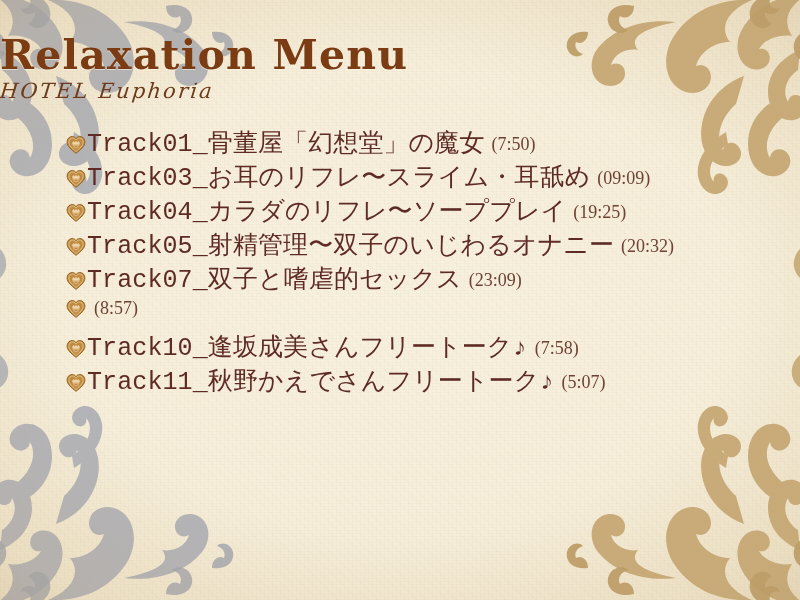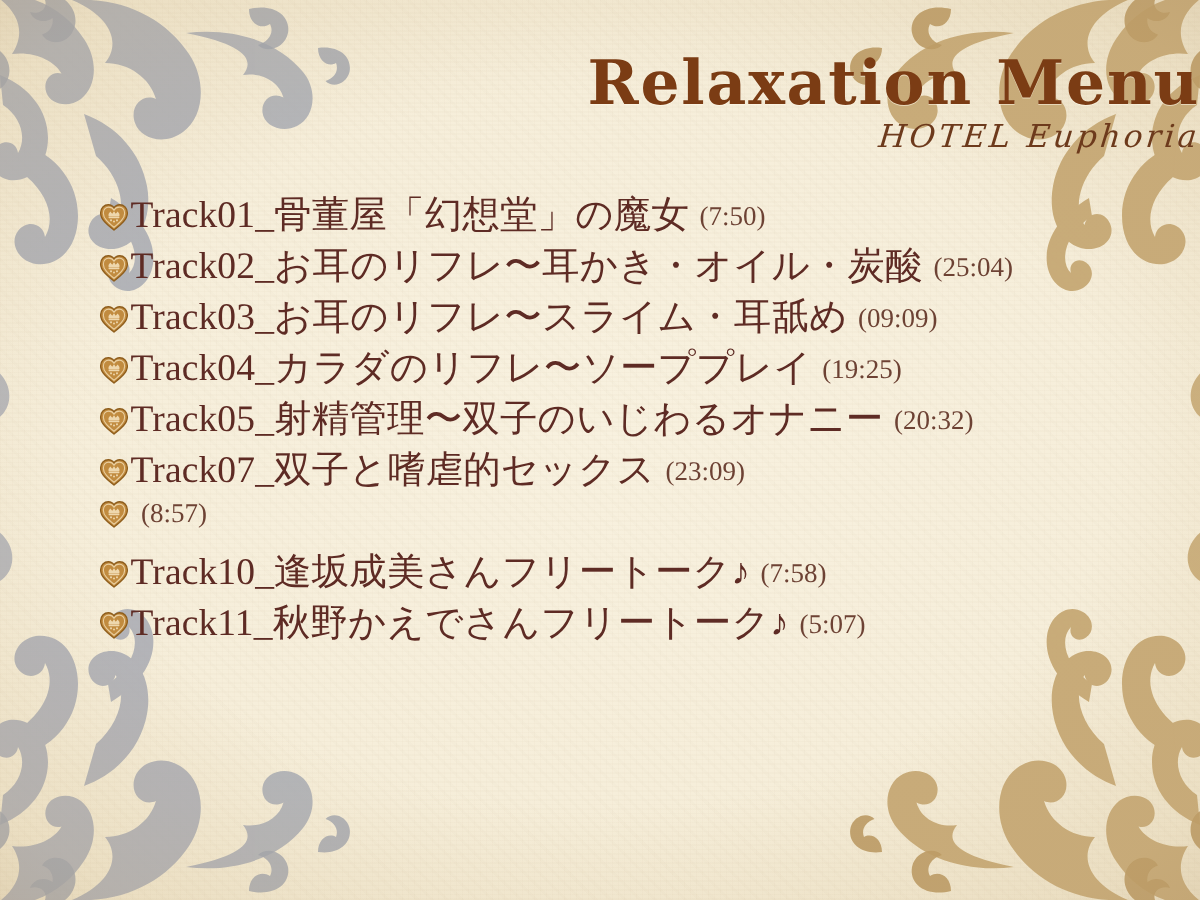--- a/index.html
+++ b/index.html
@@ -71,21 +71,21 @@
   .edge svg { width:100%; height:100%; display:block; }
   .e-l { left: -26px; top: 235px; }
   .e-r { right: -26px; top: 235px; transform: scaleX(-1); }
 
   
   #header {
     position: absolute;
     top: 34px;
     left: 0;
     width: 800px;
-    text-align: right;
+    text-align: left;
   }
   #title {
     font-family: "DejaVu Serif", "Liberation Serif", serif;
     font-size: 41px;
     font-weight: 700;
     letter-spacing: 1.2px;
     color: #7b3c14;
     line-height: 1.06;
     text-shadow: 0 1px 0 rgba(255,250,235,.55);
     white-space: nowrap;
@@ -117,21 +117,21 @@
   .bullet {
     flex: 0 0 auto;
     width: 20px;
     height: 19px;
     position: relative;
     top: 3px;
     margin-right: 1px;
   }
   .bullet svg { width: 100%; height: 100%; display: block; }
   .track-title {
-    font-family: Liberation Serif, serif;
+    font-family: Liberation Mono, monospace;
     font-size: 25px;
     color: #5e2b24;
     letter-spacing: .1px;
   }
   .track-dur {
     font-family: "Liberation Serif", "DejaVu Serif", serif;
     font-size: 18px;
     color: #6d4234;
     margin-left: 7px;
     position: relative;
@@ -332,39 +332,20 @@
   <path d="M12 20 C7.4 16.2 3.4 12.9 3.4 8.6 C3.4 5.6 5.5 3.7 7.8 3.7
            C9.7 3.7 11.3 4.9 12 6.2 C12.7 4.9 14.3 3.7 16.2 3.7
            C18.5 3.7 20.6 5.6 20.6 8.6 C20.6 12.9 16.6 16.2 12 20 Z" fill="none" stroke="#f1dcb3" stroke-width="0.9" opacity="0.85"></path>
   <path d="M7.6 9.2 L9 7.3 L10.6 9 L12 7 L13.4 9 L15 7.3 L16.4 9.2 L16.4 11 L7.6 11 Z" fill="#f2ddb6" opacity="0.92"></path>
   <rect x="7.6" y="11.3" width="8.8" height="1.5" rx="0.6" fill="#f2ddb6" opacity="0.92"></rect>
   <circle cx="9.6" cy="14.4" r="0.85" fill="#f2ddb6" opacity="0.9"></circle>
   <circle cx="14.4" cy="14.4" r="0.85" fill="#f2ddb6" opacity="0.9"></circle>
   <circle cx="12" cy="15.4" r="0.8" fill="#f2ddb6" opacity="0.9"></circle>
 </svg>
         </span>
-        <span class="track-title">Track02_お耳のリフレ〜耳かき・オイル・炭酸</span>
-        <span class="track-dur">(25:04)</span>
-      </div>
-      <div class="track-row">
-        <span class="bullet">
-<svg viewBox="0 0 24 23" xmlns="http://www.w3.org/2000/svg">
-  <path d="M12 22.2 C6.2 17.6 1.2 13.6 1.2 8.4 C1.2 4.5 4.1 1.8 7.4 1.8
-           C9.6 1.8 11.2 3 12 4.4 C12.8 3 14.4 1.8 16.6 1.8
-           C19.9 1.8 22.8 4.5 22.8 8.4 C22.8 13.6 17.8 17.6 12 22.2 Z" fill="#c18b3f" stroke="#8f5e1d" stroke-width="1.1"></path>
-  <path d="M12 20 C7.4 16.2 3.4 12.9 3.4 8.6 C3.4 5.6 5.5 3.7 7.8 3.7
-           C9.7 3.7 11.3 4.9 12 6.2 C12.7 4.9 14.3 3.7 16.2 3.7
-           C18.5 3.7 20.6 5.6 20.6 8.6 C20.6 12.9 16.6 16.2 12 20 Z" fill="none" stroke="#f1dcb3" stroke-width="0.9" opacity="0.85"></path>
-  <path d="M7.6 9.2 L9 7.3 L10.6 9 L12 7 L13.4 9 L15 7.3 L16.4 9.2 L16.4 11 L7.6 11 Z" fill="#f2ddb6" opacity="0.92"></path>
-  <rect x="7.6" y="11.3" width="8.8" height="1.5" rx="0.6" fill="#f2ddb6" opacity="0.92"></rect>
-  <circle cx="9.6" cy="14.4" r="0.85" fill="#f2ddb6" opacity="0.9"></circle>
-  <circle cx="14.4" cy="14.4" r="0.85" fill="#f2ddb6" opacity="0.9"></circle>
-  <circle cx="12" cy="15.4" r="0.8" fill="#f2ddb6" opacity="0.9"></circle>
-</svg>
-        </span>
         <span class="track-title">Track03_お耳のリフレ〜スライム・耳舐め</span>
         <span class="track-dur">(09:09)</span>
       </div>
       <div class="track-row">
         <span class="bullet">
 <svg viewBox="0 0 24 23" xmlns="http://www.w3.org/2000/svg">
   <path d="M12 22.2 C6.2 17.6 1.2 13.6 1.2 8.4 C1.2 4.5 4.1 1.8 7.4 1.8
            C9.6 1.8 11.2 3 12 4.4 C12.8 3 14.4 1.8 16.6 1.8
            C19.9 1.8 22.8 4.5 22.8 8.4 C22.8 13.6 17.8 17.6 12 22.2 Z" fill="#c18b3f" stroke="#8f5e1d" stroke-width="1.1"></path>
   <path d="M12 20 C7.4 16.2 3.4 12.9 3.4 8.6 C3.4 5.6 5.5 3.7 7.8 3.7

